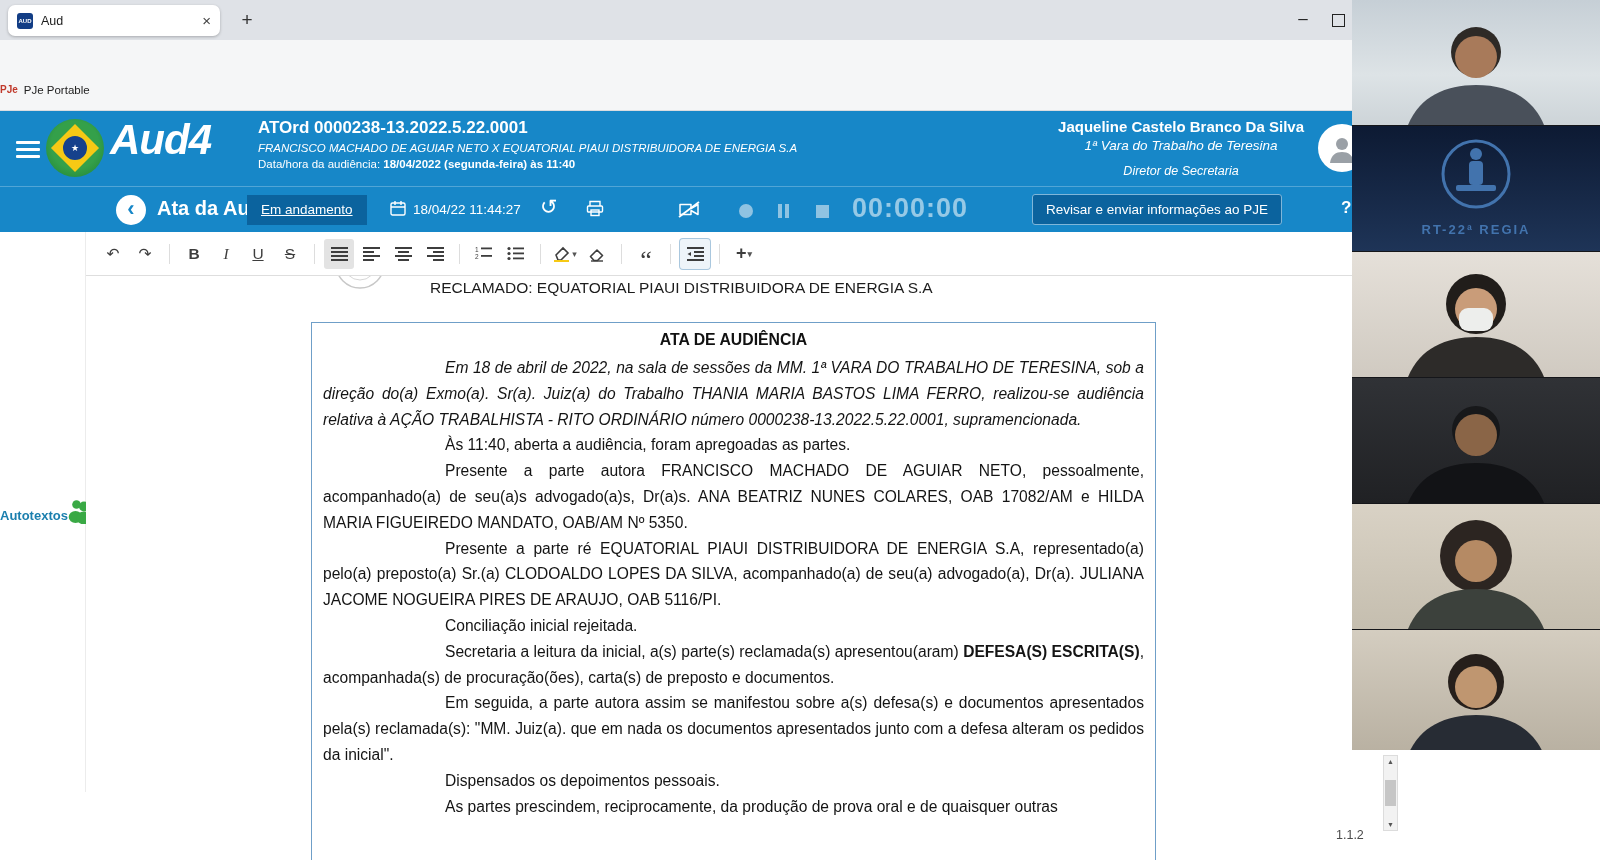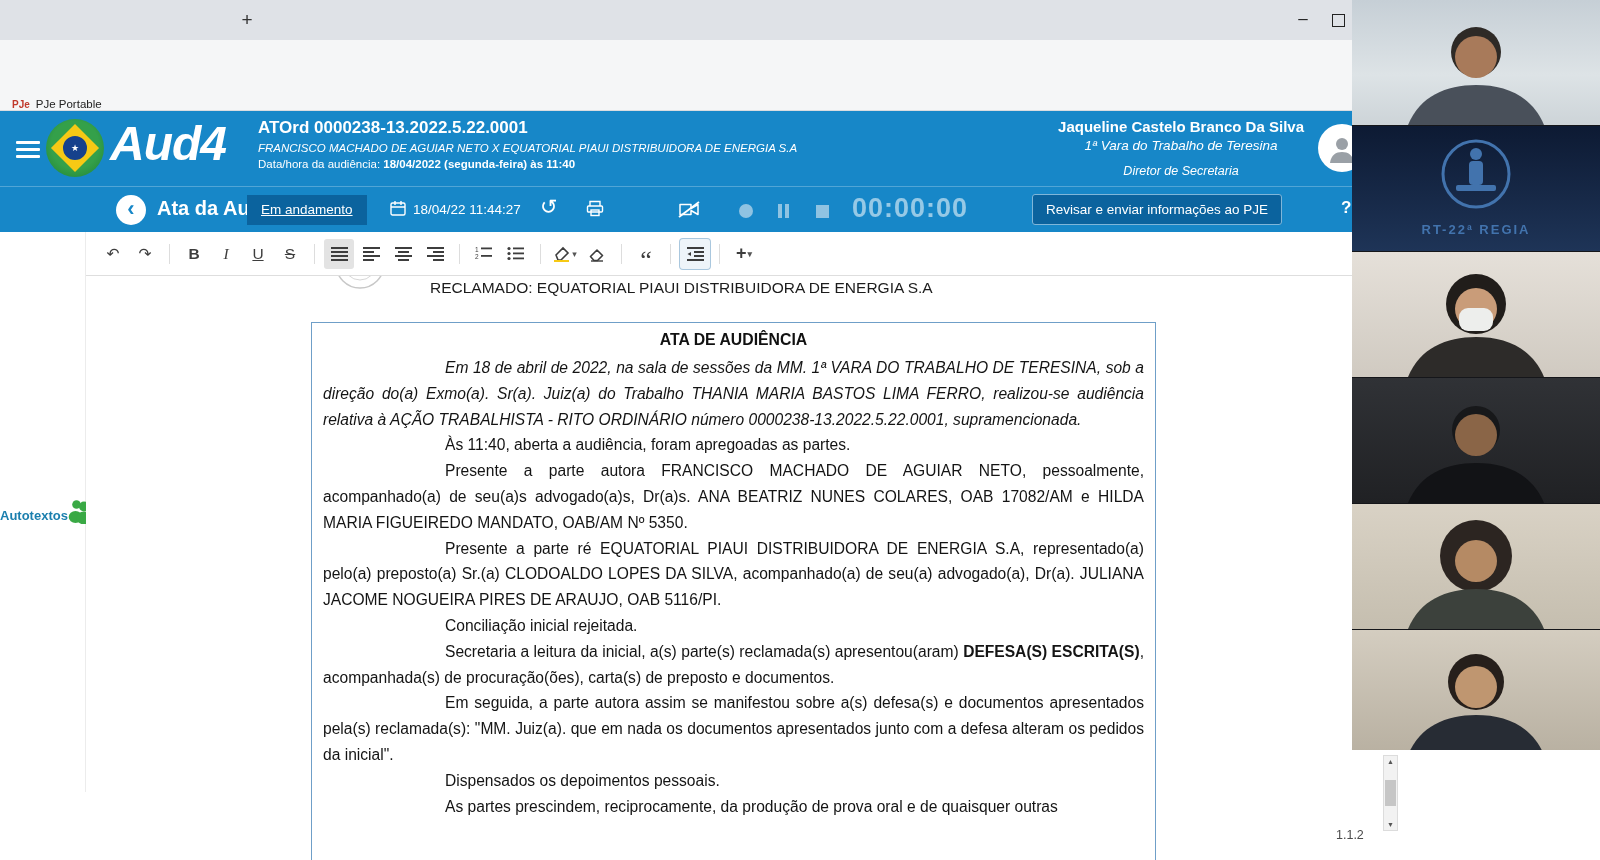--- a/index.html
+++ b/index.html
@@ -25,36 +25,36 @@
   .nav-ico{position:absolute;top:51px;font-size:17px;color:#3f4043;width:26px;text-align:center}
   .urlfield{position:absolute;left:258px;top:47px;width:934px;height:31px;background:#eef0f2;border-radius:16px;
             display:flex;align-items:center;gap:9px;padding:0 12px;box-sizing:border-box}
   .url-text{flex:1;font-size:13px;color:#27282a;white-space:nowrap;overflow:hidden}
   .swap-ico{font-size:13px;color:#5f6368}
   .zoom-pill{background:#dadce0;border-radius:9px;font-size:11px;color:#333;padding:2px 7px;flex:none}
   .star{font-size:15px;color:#4a4c4f;flex:none}
   .tb-right{position:absolute;left:1308px;top:52px}
 
   .bookmarkbar{position:absolute;left:0;top:84px;width:100%;height:27px;background:#f5f6f7;
-               border-bottom:1px solid #dadce0;display:flex;align-items:flex-end;padding-left:12px;gap:6px;
+               border-bottom:1px solid #dadce0;display:flex;align-items:flex-start;gap:6px;
                box-sizing:border-box}
   .pje-ico{font-size:10px;font-weight:bold;color:#c0392b}
   .bm-label{font-size:11.5px;color:#222}
 
   
   .appheader{position:absolute;left:0;top:111px;width:100%;height:75px;background:#1787c8;color:#fff}
   .hamburger{position:absolute;left:16px;top:26px}
   .hamburger .bar{display:block;width:24px;height:3px;background:#fff;margin:4px 0;border-radius:1px}
   .emblem{position:absolute;left:46px;top:8px;width:58px;height:58px;border-radius:50%;
           background:radial-gradient(circle at 50% 45%,#34a04a 0 55%,#1e7f33 100%);
           display:flex;align-items:center;justify-content:center}
   .emblem .diamond{position:absolute;width:34px;height:34px;background:#f6c915;transform:rotate(45deg)}
   .emblem .globe{position:absolute;width:24px;height:24px;border-radius:50%;background:#16418c;border:2px solid #f6c915}
   .emblem .star-glyph{position:absolute;color:#fff;font-size:9px;line-height:1}
-  .aud-logo{position:absolute;left:110px;top:5px;font-size:48px;font-weight:bold;font-style:italic;
+  .aud-logo{position:absolute;left:110px;top:5px;font-size:42px;font-weight:bold;font-style:italic;
             letter-spacing:-1px;color:#fff}
   .caseblock{position:absolute;left:258px;top:7px}
   .case-number{font-size:17px;font-weight:bold}
   .case-parties{font-size:11.5px;font-style:italic;margin-top:4px}
   .case-date{font-size:11.5px;margin-top:4px}
   .case-date .b{font-weight:bold}
   .secretary{position:absolute;right:296px;top:7px;text-align:center}
   .sec-name{font-size:15px;font-weight:bold}
   .sec-court{font-size:13.5px;font-style:italic;margin-top:3px}
   .sec-role{font-size:12.5px;font-style:italic;margin-top:11px}
@@ -130,20 +130,25 @@
   .sb-arrow{font-size:7px;color:#555;line-height:9px}
   .sb-thumb{width:11px;height:26px;background:#c6c6c6}
   .app-version{position:absolute;left:-16px;top:78px;font-size:12.5px;color:#4a4a4a}
 </style>
 </head>
 <body>
 
 <div class="screen">
 
   <div class="tabbar">
+    <div class="tab">
+      <span class="favicon">AUD</span>
+      <span class="tab-title">Aud</span>
+      <span class="tab-close">×</span>
+    </div>
     <span class="newtab">+</span>
     <span class="win-min">–</span>
     <span class="win-max"></span>
   </div>
 
   <div class="urlrow">
     <span class="nav-ico" style="left:16px">←</span>
     <span class="nav-ico" style="left:54px">→</span>
     <span class="nav-ico" style="left:92px">↻</span>
     <span class="nav-ico" style="left:130px">⌂</span>

